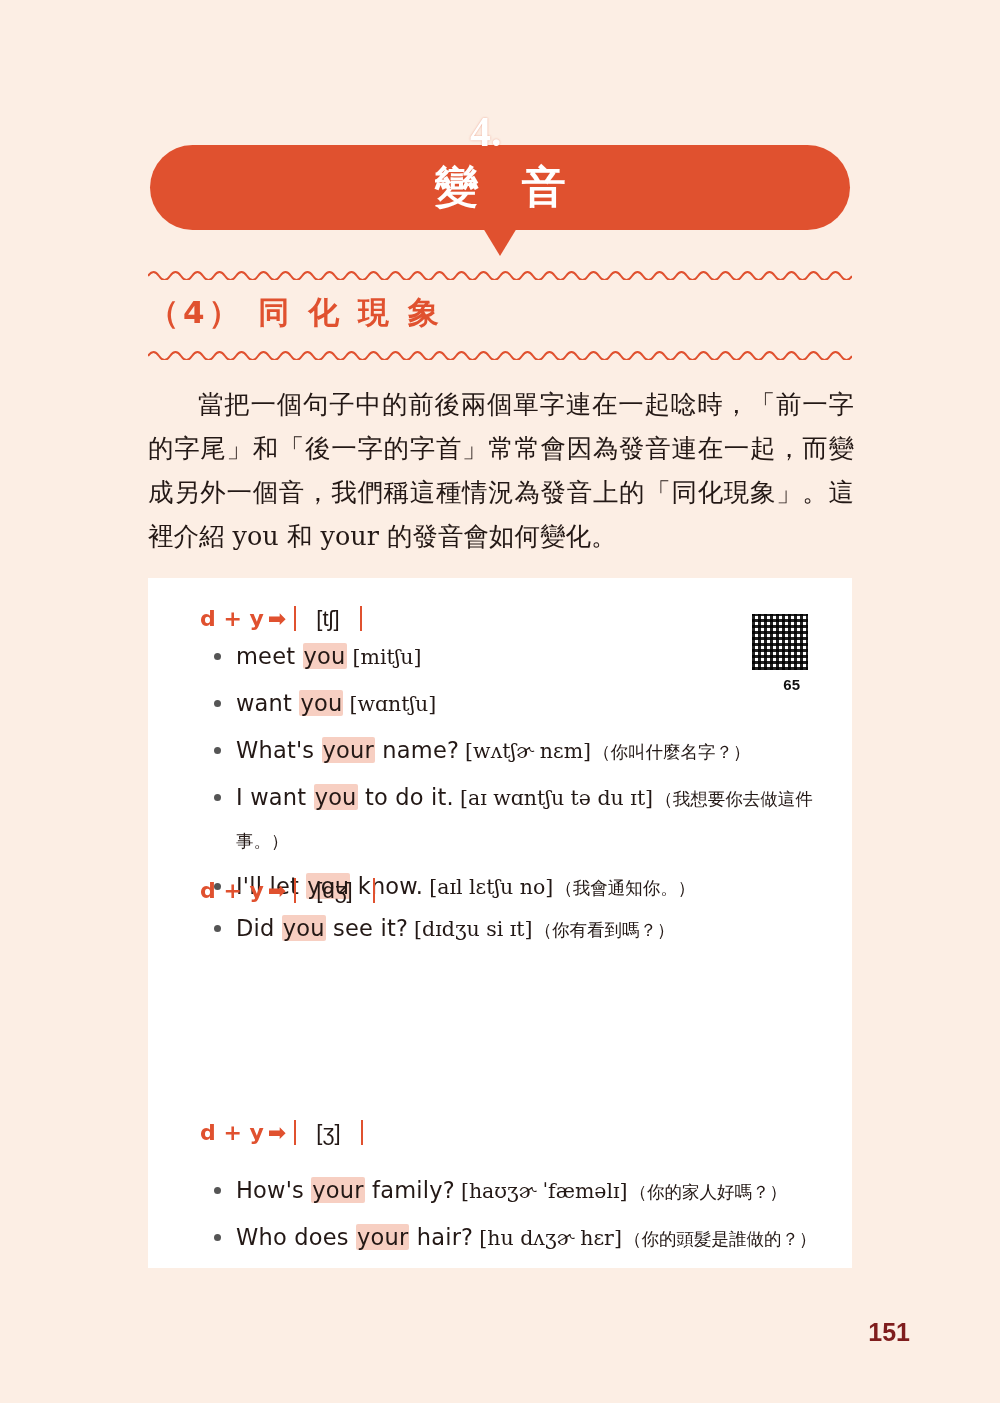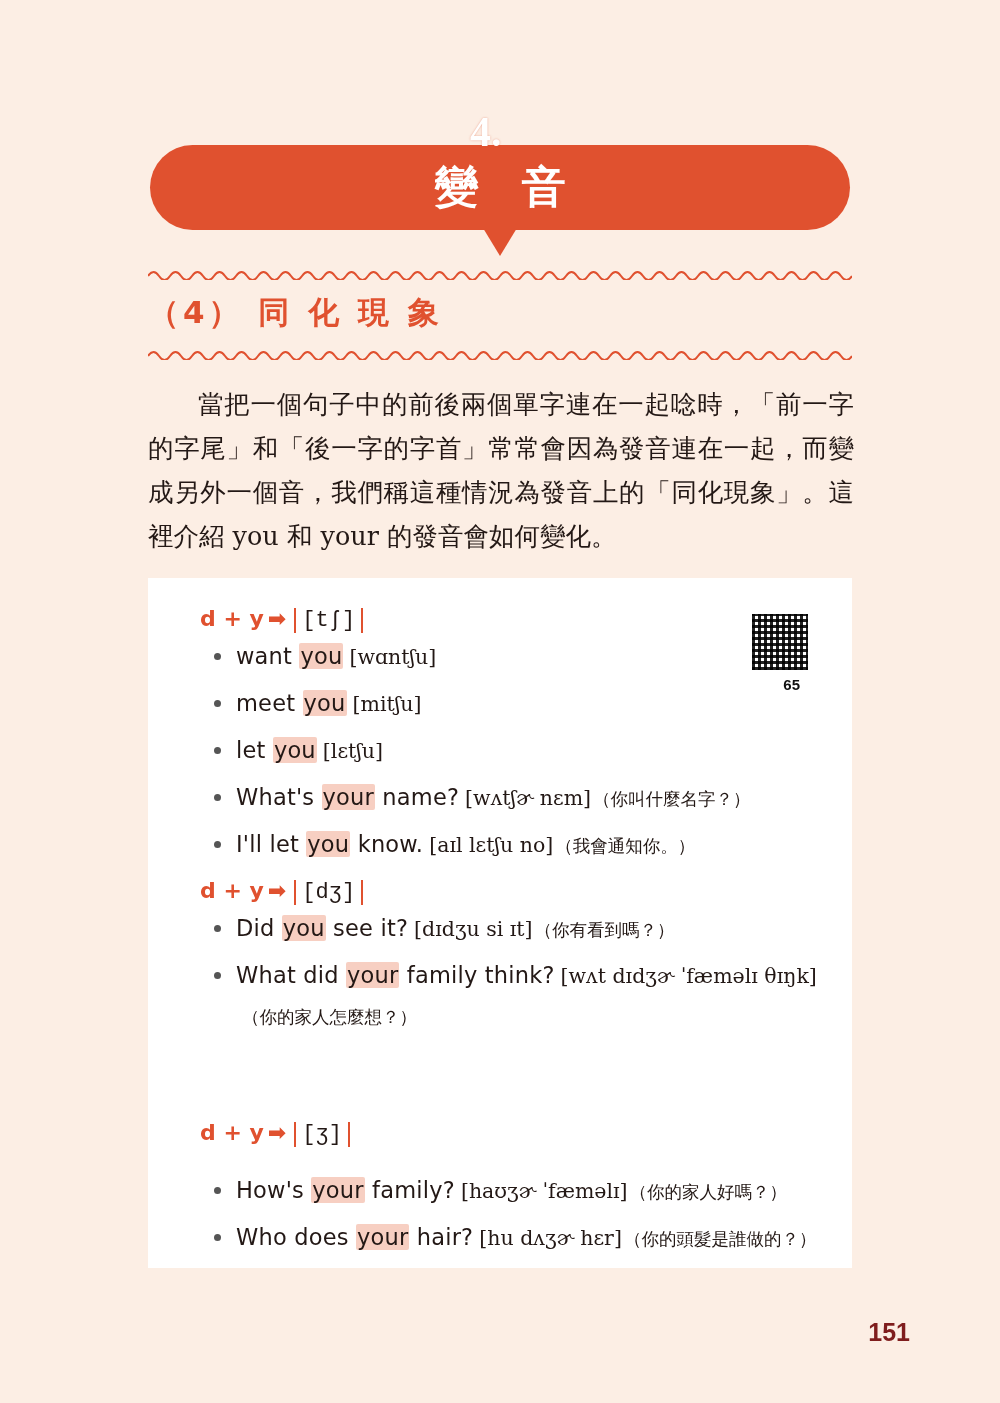--- a/index.html
+++ b/index.html
@@ -103,26 +103,26 @@
 
   .rule-head{
     position:absolute;
     color:#e0512f;
     font-weight:bold;
     font-size:22px;
     font-family:"DejaVu Sans", sans-serif;
     white-space:nowrap;
   }
   .rule-head .ipa{
-    font-family:Liberation Mono, monospace;
+    font-family:Liberation Sans, sans-serif;
     font-weight:normal;
     color:#231815;
     border-left:2px solid #e0512f;
     border-right:2px solid #e0512f;
-    padding:0 6px;
+    padding:0 20px;
     margin-left:4px;
   }
   .rule-head .arrow{color:#e0512f;margin:0 4px;}
 
   .items{
     position:absolute;
     left:62px;
     width:620px;
   }
   .item{
@@ -211,53 +211,48 @@
       <div class="qr-box"></div>
     </div>
     <div class="qr-num">65</div>
 
     <div class="rule-head" style="left:52px;top:28px;">
       <span>d + y</span><span class="arrow">➡</span><span class="ipa">[tʃ]</span>
     </div>
     <div class="items" style="top:60px;">
       <div class="item">
         <span class="bullet"></span>
+        <span class="en">meet </span><span class="en hl">you</span><span class="en"></span><span class="ipa-txt">[mitʃu]</span><span class="zh"></span>
+      </div>
+      <div class="item">
+        <span class="bullet"></span>
         <span class="en">want </span><span class="en hl">you</span><span class="en"></span><span class="ipa-txt">[wɑntʃu]</span><span class="zh"></span>
       </div>
       <div class="item">
         <span class="bullet"></span>
-        <span class="en">meet </span><span class="en hl">you</span><span class="en"></span><span class="ipa-txt">[mitʃu]</span><span class="zh"></span>
-      </div>
-      <div class="item">
-        <span class="bullet"></span>
-        <span class="en">let </span><span class="en hl">you</span><span class="en"></span><span class="ipa-txt">[lɛtʃu]</span><span class="zh"></span>
-      </div>
-      <div class="item">
-        <span class="bullet"></span>
         <span class="en">What's </span><span class="en hl">your</span><span class="en"> name?</span><span class="ipa-txt">[wʌtʃɚ nɛm]</span><span class="zh">（你叫什麼名字？）</span>
+      </div>
+      <div class="item">
+        <span class="bullet"></span>
+        <span class="en">I want </span><span class="en hl">you</span><span class="en"> to do it.</span><span class="ipa-txt">[aɪ wɑntʃu tə du ɪt]</span><span class="zh">（我想要你去做這件事。）</span>
       </div>
       <div class="item">
         <span class="bullet"></span>
         <span class="en">I'll let </span><span class="en hl">you</span><span class="en"> know.</span><span class="ipa-txt">[aɪl lɛtʃu no]</span><span class="zh">（我會通知你。）</span>
       </div>
     </div>
 
     <div class="rule-head" style="left:52px;top:300px;">
       <span>d + y</span><span class="arrow">➡</span><span class="ipa">[dʒ]</span>
     </div>
     <div class="items" style="top:332px;">
       <div class="item">
         <span class="bullet"></span>
         <span class="en">Did </span><span class="en hl">you</span><span class="en"> see it?</span><span class="ipa-txt">[dɪdʒu si ɪt]</span><span class="zh">（你有看到嗎？）</span>
       </div>
-      <div class="item">
-        <span class="bullet"></span>
-        <span class="en">What did </span><span class="en hl">your</span><span class="en"> family think?</span><span class="ipa-txt">[wʌt dɪdʒɚ ˈfæməlɪ θɪŋk]</span>
-        <span class="zh-line">（你的家人怎麼想？）</span>
-      </div>
     </div>
 
     <div class="rule-head" style="left:52px;top:542px;">
       <span>d + y</span><span class="arrow">➡</span><span class="ipa">[ʒ]</span>
     </div>
     <div class="items" style="top:594px;">
       <div class="item">
         <span class="bullet"></span>
         <span class="en">How's </span><span class="en hl">your</span><span class="en"> family?</span><span class="ipa-txt">[haʊʒɚ ˈfæməlɪ]</span><span class="zh">（你的家人好嗎？）</span>
       </div>

